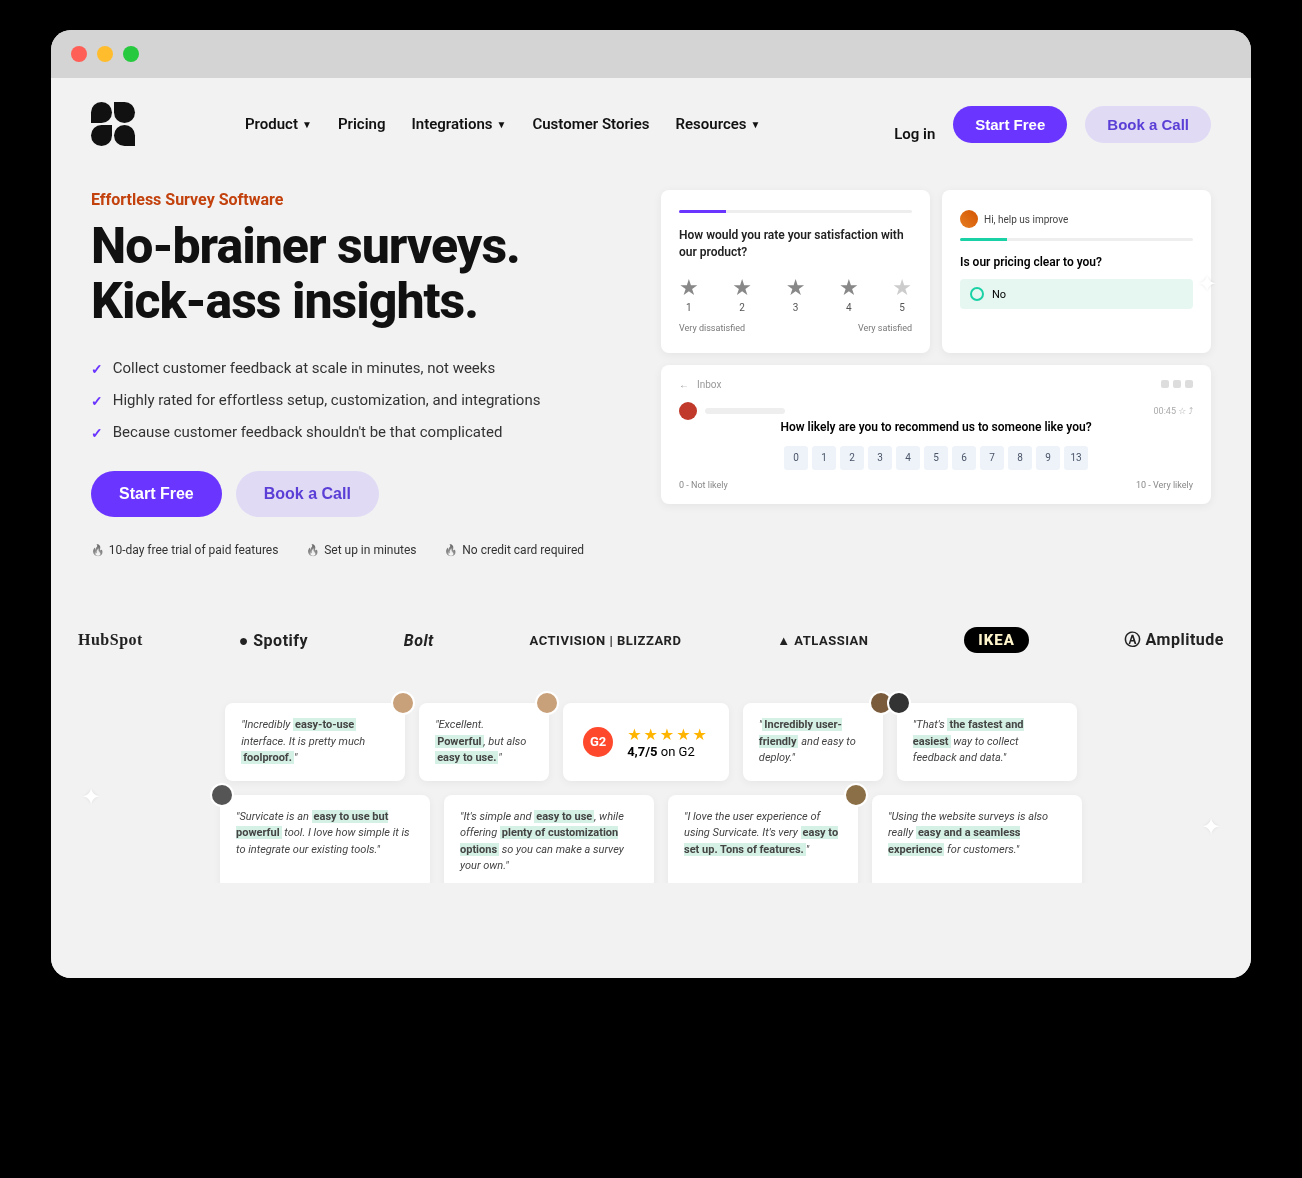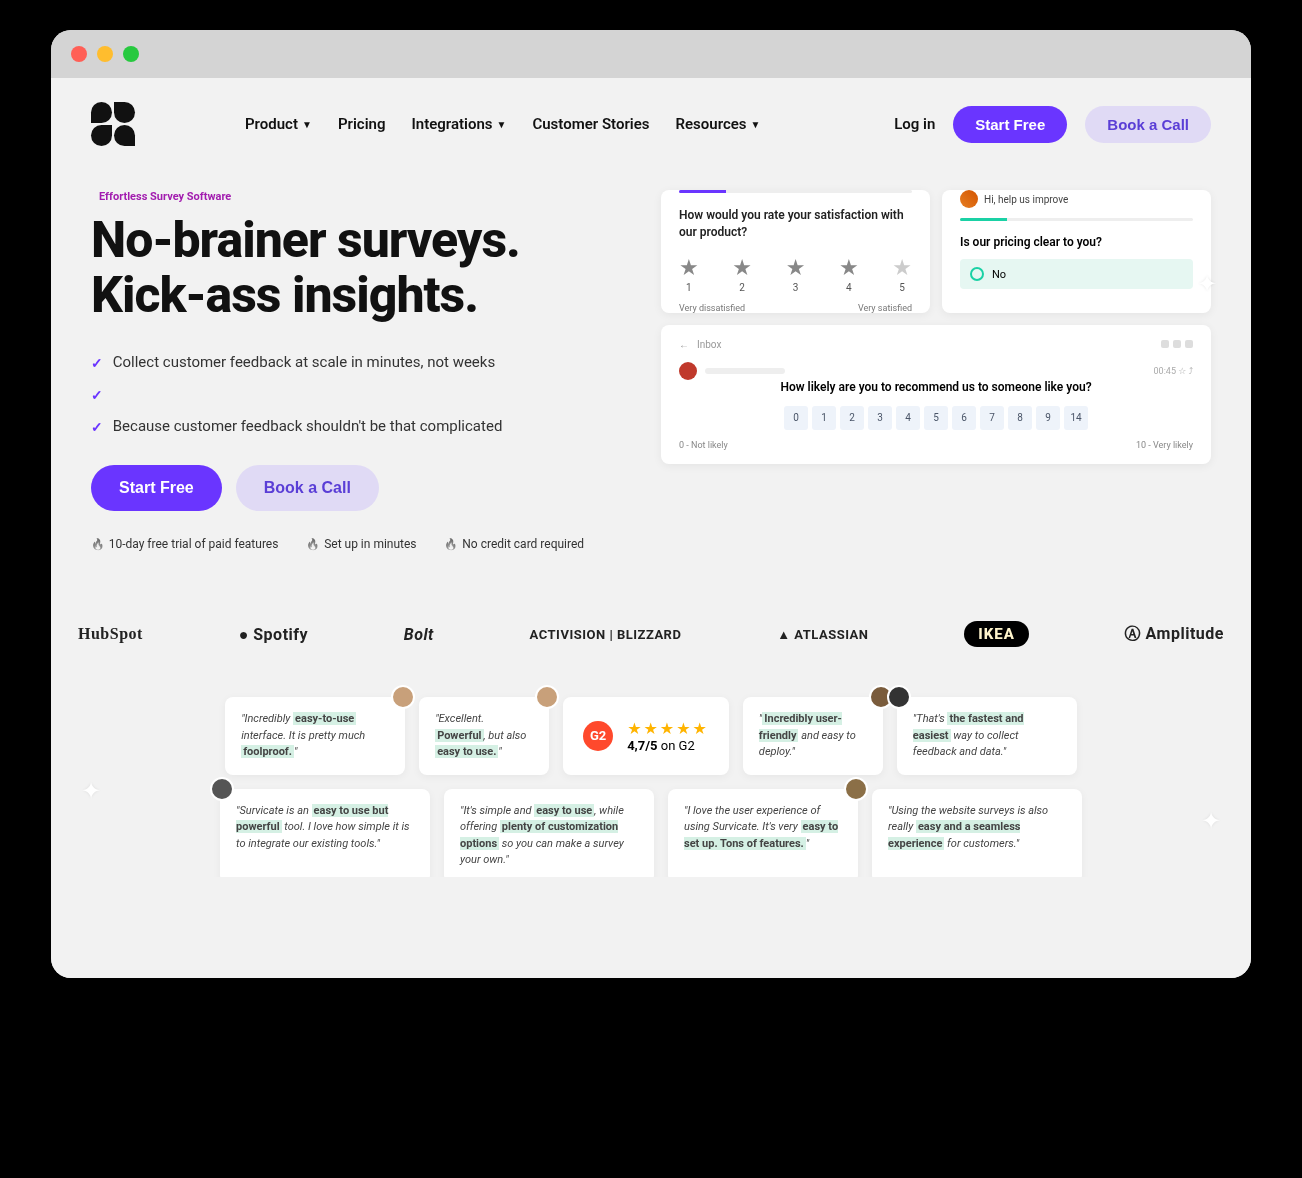--- a/index.html
+++ b/index.html
@@ -47,42 +47,42 @@
   .logo span {
     background: #111;
     border-radius: 50% 50% 50% 0;
   }
   .logo span:nth-child(2){ border-radius: 0 50% 50% 50%; }
   .logo span:nth-child(3){ border-radius: 50% 0 50% 50%; }
   .logo span:nth-child(4){ border-radius: 50% 50% 0 50%; }
   .nav-links { display: flex; gap: 26px; margin-left: 80px; }
   .nav-link { font-size: 15px; font-weight: 600; color: #111; display: flex; align-items: center; gap: 4px; cursor: pointer; }
   .chev { font-size: 10px; }
-  .nav-right { margin-left: auto; display: flex; align-items: center; gap: 18px; }
+  .nav-right { margin-left: auto; display: flex; align-items: flex-end; gap: 18px; }
   .login { font-size: 15px; font-weight: 600; color: #111; cursor: pointer; }
   .btn { padding: 10px 22px; border-radius: 24px; font-size: 15px; font-weight: 600; cursor: pointer; border: none; }
   .btn-primary { background: #6a35ff; color: #fff; }
   .btn-ghost { background: #e0daf5; color: #5a3ed6; }
 
   
   .hero { padding: 20px 40px 40px 40px; display: flex; gap: 20px; }
   .hero-left { flex: 1; max-width: 560px; }
-  .eyebrow { font-size: 11px; font-weight: 700; color: #a21caf; margin-bottom: 10px; margin-left: 8px; }
+  .eyebrow { font-size: 16px; font-weight: 700; color: #c2410c; margin-bottom: 10px; }
   .h1 { font-size: 50px; font-weight: 800; line-height: 1.1; color: #111; margin-bottom: 30px; letter-spacing: -1px; }
   .bullets { list-style: none; margin-bottom: 30px; }
   .bullets li { display: flex; align-items: flex-start; gap: 10px; font-size: 15px; color: #333; margin-bottom: 14px; }
   .check { color: #6a35ff; font-weight: 700; font-size: 14px; margin-top: 2px; }
   .cta-row { display: flex; gap: 14px; margin-bottom: 26px; }
   .cta-row .btn { padding: 14px 28px; font-size: 16px; }
   .trust-row { display: flex; gap: 28px; font-size: 12px; color: #333; }
   .trust-row span::before { content: "🔥"; margin-right: 4px; font-size: 11px; filter: grayscale(1); }
 
   .hero-right { flex: 1; display: flex; flex-direction: column; gap: 12px; position: relative; }
   .survey-row { display: flex; gap: 12px; }
-  .card { background: #fff; border-radius: 8px; padding: 0 18px; box-shadow: 0 2px 10px rgba(0,0,0,0.06); font-size: 12px; }
+  .card { background: #fff; border-radius: 8px; padding: 20px 18px; box-shadow: 0 2px 10px rgba(0,0,0,0.06); font-size: 12px; }
   .card-a { flex: 1; }
   .progress { height: 3px; background: #eee; border-radius: 2px; margin-bottom: 14px; overflow: hidden; }
   .progress span { display: block; height: 100%; background: #6a35ff; width: 20%; }
   .card-a .q { font-size: 12px; font-weight: 600; color: #222; line-height: 1.4; }
   .stars { display: flex; gap: 8px; margin-top: 14px; justify-content: space-between; }
   .star-col { text-align: center; }
   .star-col .s { font-size: 22px; color: #888; }
   .star-col:last-child .s { color: #ccc; }
   .star-col .n { font-size: 10px; color: #555; margin-top: 2px; }
   .scale-labels { display: flex; justify-content: space-between; font-size: 9px; color: #777; margin-top: 10px; }
@@ -176,20 +176,21 @@
       <div class="hero-left">
         <div class="eyebrow">Effortless Survey Software</div>
         <h1 class="h1">No-brainer surveys. Kick-ass insights.</h1>
         <ul class="bullets">
           <li>
               <span class="check">✓</span>
               <span>Collect customer feedback at scale in minutes, not weeks</span>
             </li>
           <li>
               <span class="check">✓</span>
+              <span>Highly rated for effortless setup, customization, and integrations</span>
             </li>
           <li>
               <span class="check">✓</span>
               <span>Because customer feedback shouldn't be that complicated</span>
             </li>
         </ul>
         <div class="cta-row">
           <button class="btn btn-primary">Start Free</button>
           <button class="btn btn-ghost">Book a Call</button>
         </div>
@@ -270,21 +271,21 @@
             <span>0</span>
             <span>1</span>
             <span>2</span>
             <span>3</span>
             <span>4</span>
             <span>5</span>
             <span>6</span>
             <span>7</span>
             <span>8</span>
             <span>9</span>
-            <span>14</span>
+            <span>13</span>
           </div>
           <div class="nps-labels">
             <span>0 - Not likely</span>
             <span>10 - Very likely</span>
           </div>
         </div>
       </div>
     </div>
 
     <div class="logos">

